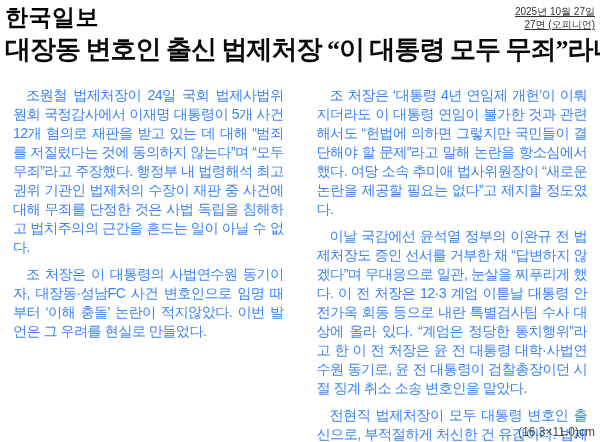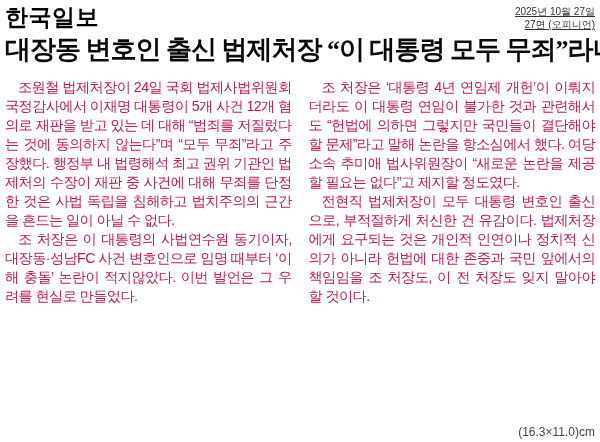--- a/index.html
+++ b/index.html
@@ -53,25 +53,25 @@
   .article {
     display: flex;
     gap: 17px;
     margin-top: 12px;
   }
   .col {
     flex: 1 1 0;
     min-width: 0;
   }
   .col p {
-    margin: 0;
+    margin: 8px;
     font-size: 14.2px;
     line-height: 19px;
     letter-spacing: -0.6px;
-    color: #be185d;
+    color: #3b82f6;
     text-align: justify;
     text-justify: inter-character;
     word-break: break-all;
     text-indent: 13px;
   }
   .size-note {
     position: absolute;
     right: 5px;
     bottom: 3px;
     font-size: 12px;
@@ -94,19 +94,20 @@
 
   <h1 class="headline">대장동 변호인 출신 법제처장 “이 대통령 모두 무죄”라니</h1>
 
   <div class="article">
     <div class="col">
       <p>조원철 법제처장이 24일 국회 법제사법위원회 국정감사에서 이재명 대통령이 5개 사건 12개 혐의로 재판을 받고 있는 데 대해 “범죄를 저질렀다는 것에 동의하지 않는다”며 “모두 무죄”라고 주장했다. 행정부 내 법령해석 최고 권위 기관인 법제처의 수장이 재판 중 사건에 대해 무죄를 단정한 것은 사법 독립을 침해하고 법치주의의 근간을 흔드는 일이 아닐 수 없다.</p>
       <p>조 처장은 이 대통령의 사법연수원 동기이자, 대장동·성남FC 사건 변호인으로 임명 때부터 ‘이해 충돌’ 논란이 적지않았다. 이번 발언은 그 우려를 현실로 만들었다.</p>
     </div>
     <div class="col">
       <p>조 처장은 ‘대통령 4년 연임제 개헌’이 이뤄지더라도 이 대통령 연임이 불가한 것과 관련해서도 “헌법에 의하면 그렇지만 국민들이 결단해야 할 문제”라고 말해 논란을 항소심에서 했다. 여당 소속 추미애 법사위원장이 “새로운 논란을 제공할 필요는 없다”고 제지할 정도였다.</p>
+      <p>이날 국감에선 윤석열 정부의 이완규 전 법제처장도 증인 선서를 거부한 채 “답변하지 않겠다”며 무대응으로 일관, 눈살을 찌푸리게 했다. 이 전 처장은 12·3 계엄 이튿날 대통령 안전가옥 회동 등으로 내란 특별검사팀 수사 대상에 올라 있다. “계엄은 정당한 통치행위”라고 한 이 전 처장은 윤 전 대통령 대학·사법연수원 동기로, 윤 전 대통령이 검찰총장이던 시절 징계 취소 소송 변호인을 맡았다.</p>
       <p>전현직 법제처장이 모두 대통령 변호인 출신으로, 부적절하게 처신한 건 유감이다. 법제처장에게 요구되는 것은 개인적 인연이나 정치적 신의가 아니라 헌법에 대한 존중과 국민 앞에서의 책임임을 조 처장도, 이 전 처장도 잊지 말아야 할 것이다.</p>
     </div>
   </div>
 
   <div class="size-note">(16.3×11.0)cm</div>
 
 </div>
 
 </body></html>

